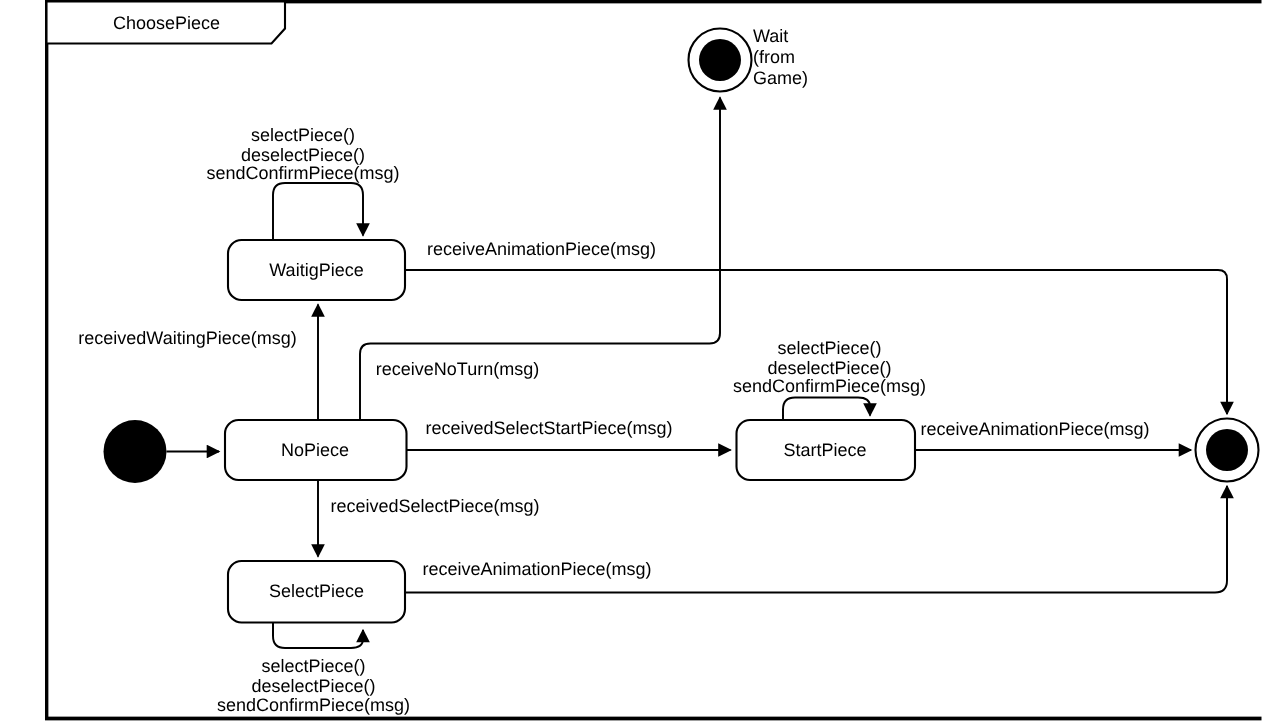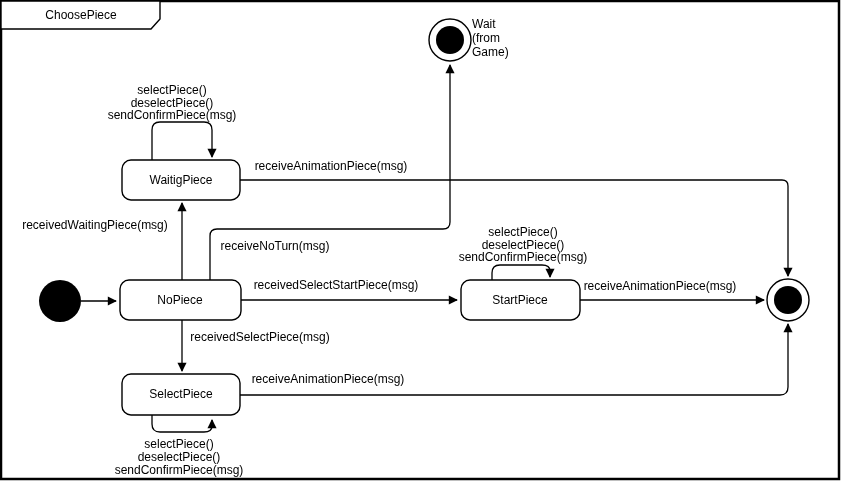--- a/index.html
+++ b/index.html
@@ -6,20 +6,21 @@
     margin: 0;
     padding: 0;
     background: #ffffff;
   }
   .stage {
     position: relative;
     width: 782px;
     height: 481px;
     background: var(--bg-color, #ffffff);
     font-family: "Liberation Sans", sans-serif;
+    margin-left: 30px;
   }
   svg { display: block; }
   .edge {
     fill: none;
     stroke: var(--line-color, #000000);
     stroke-width: 1.3;
   }
   .frame-border {
     fill: none;
     stroke: var(--line-color, #000000);

